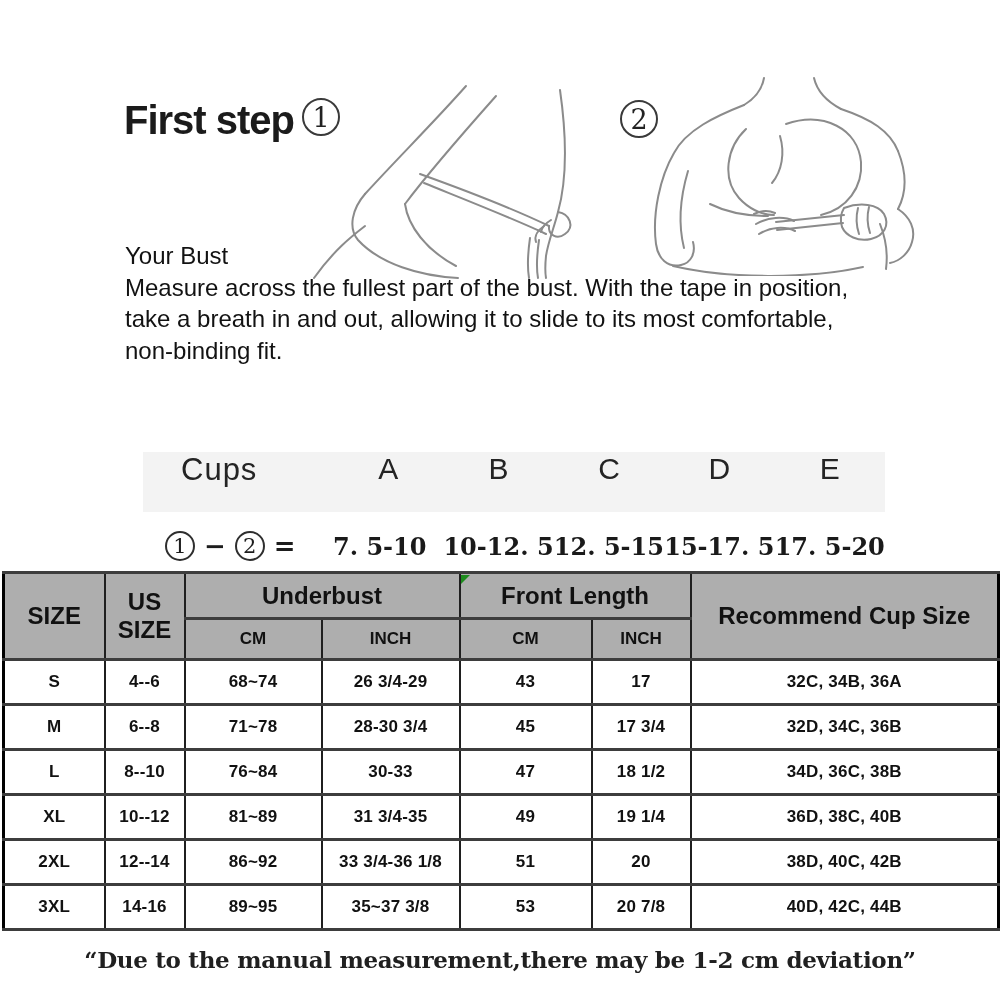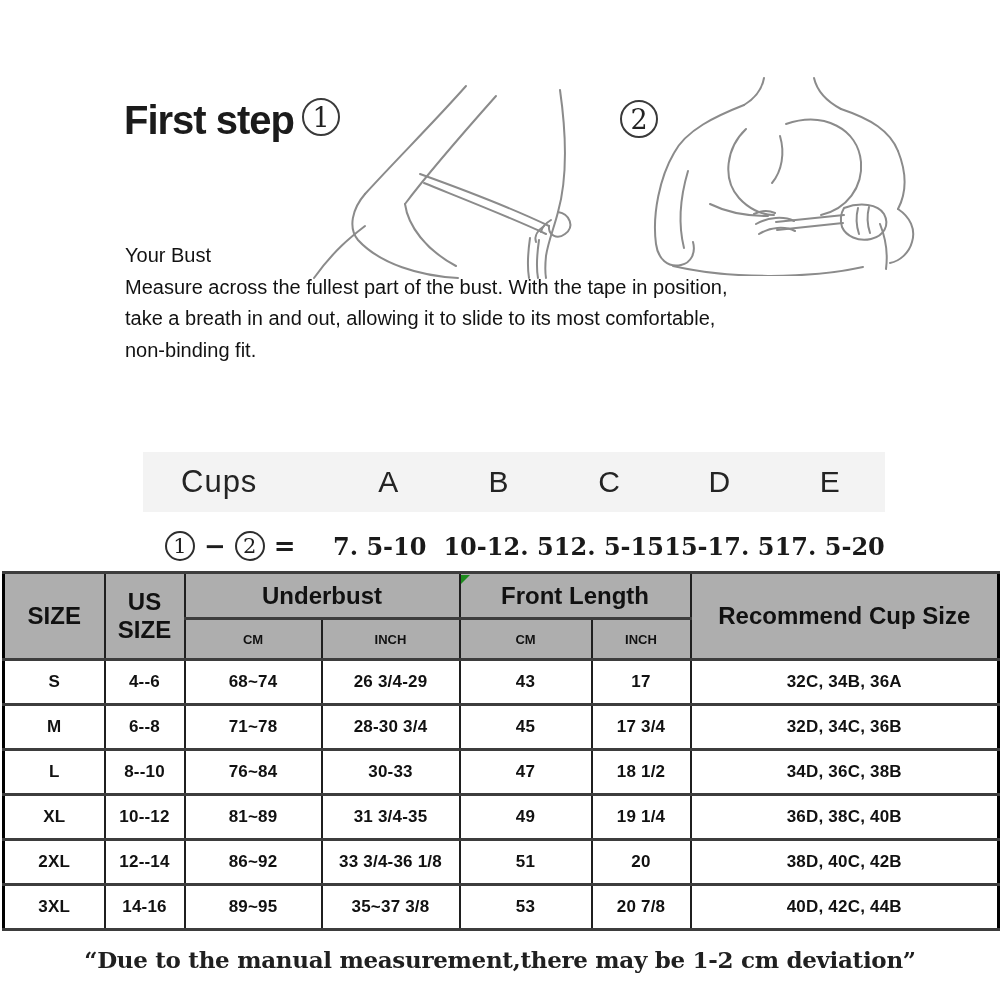--- a/index.html
+++ b/index.html
@@ -16,26 +16,26 @@
               font-family:"DejaVu Serif",serif;font-size:27px;color:#222;box-sizing:border-box;}
   .circle-1{left:302px;top:98px;}
   .circle-2{left:620px;top:100px;}
 
   .figure-svg{position:absolute;}
   .fig1{left:308px;top:84px;}
   .fig2{left:628px;top:76px;}
   .figure-svg path{fill:none;stroke:#8b8b8b;stroke-width:2;stroke-linecap:round;}
 
   
-  .intro{position:absolute;left:125px;top:240px;font-size:20px;line-height:31.5px;color:#121212;}
+  .intro{position:absolute;left:125px;top:240px;font-size:24px;line-height:31.5px;color:#121212;}
   .intro div{white-space:nowrap;}
 
   
   .cups-band{position:absolute;left:143px;top:452px;width:742px;height:60px;background:#f3f3f3;
-             display:flex;align-items:center;}
+             display:flex;align-items:flex-start;}
   .cups-label{width:190px;padding-left:38px;box-sizing:border-box;font-size:31px;font-weight:300;
               letter-spacing:1px;color:#242424;}
   .cups-cell{flex:1;text-align:center;font-size:30px;font-weight:300;color:#242424;}
 
   
   .formula-row{position:absolute;left:143px;top:524px;width:742px;height:44px;display:flex;align-items:center;}
   .formula-label{width:190px;display:flex;align-items:center;justify-content:flex-start;padding-left:22px;box-sizing:border-box;}
   .small-circle{width:30px;height:30px;border:2px solid #2e2e2e;border-radius:50%;
                 display:inline-flex;align-items:center;justify-content:center;
                 font-family:"DejaVu Serif",serif;font-size:21px;color:#1d1d1d;box-sizing:border-box;}
@@ -45,21 +45,21 @@
 
   
   .size-table{position:absolute;left:2px;top:571px;width:995px;border-collapse:collapse;
               table-layout:fixed;border:3px solid #000;}
   .size-table th,.size-table td{border-left:2px solid #1f1f1f;border-right:2px solid #1f1f1f;
               border-top:3px solid #3d3d3d;border-bottom:3px solid #3d3d3d;
               text-align:center;vertical-align:middle;font-weight:bold;color:#111;
               padding:0;overflow:hidden;}
   .size-table th{background:#aeaeae;font-size:17px;}
   .size-table .group-h{font-size:24px;height:43px;}
-  .size-table .sub-h{font-size:13px;height:38px;}
+  .size-table .sub-h{font-size:17px;height:38px;}
   .size-table td{background:#fff;font-size:17px;height:42px;letter-spacing:0.2px;}
   .corner-marker{position:absolute;left:461px;top:575px;width:0;height:0;
                  border-top:9px solid #1e8c1e;border-right:9px solid transparent;}
 
   
   .footer-note{position:absolute;left:0;top:946px;width:1000px;text-align:center;
                font-family:"DejaVu Serif",serif;font-weight:bold;font-size:23px;color:#202020;
                letter-spacing:-0.3px;}
 </style>
 </head>

